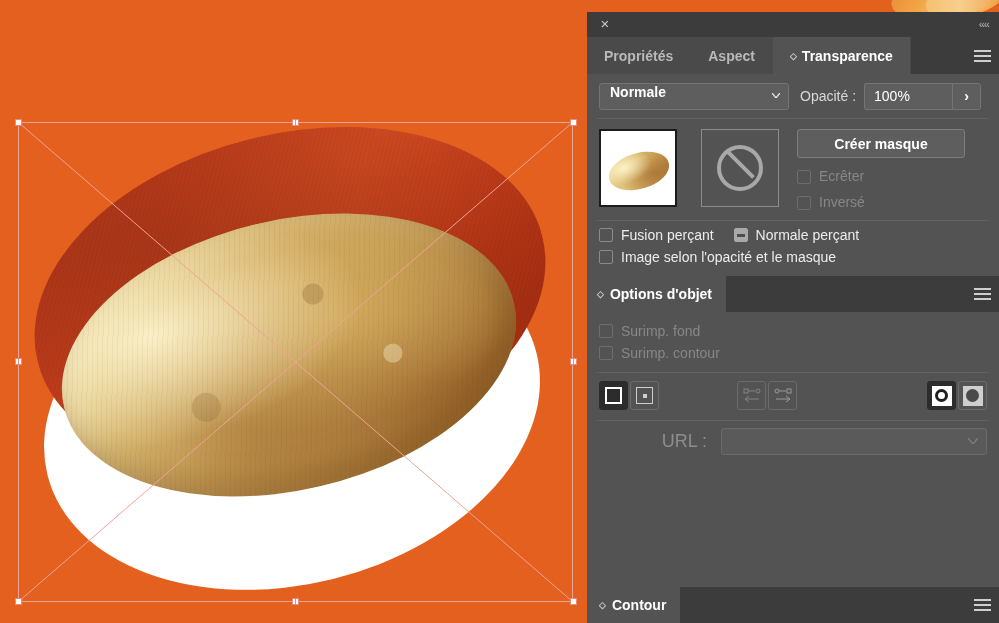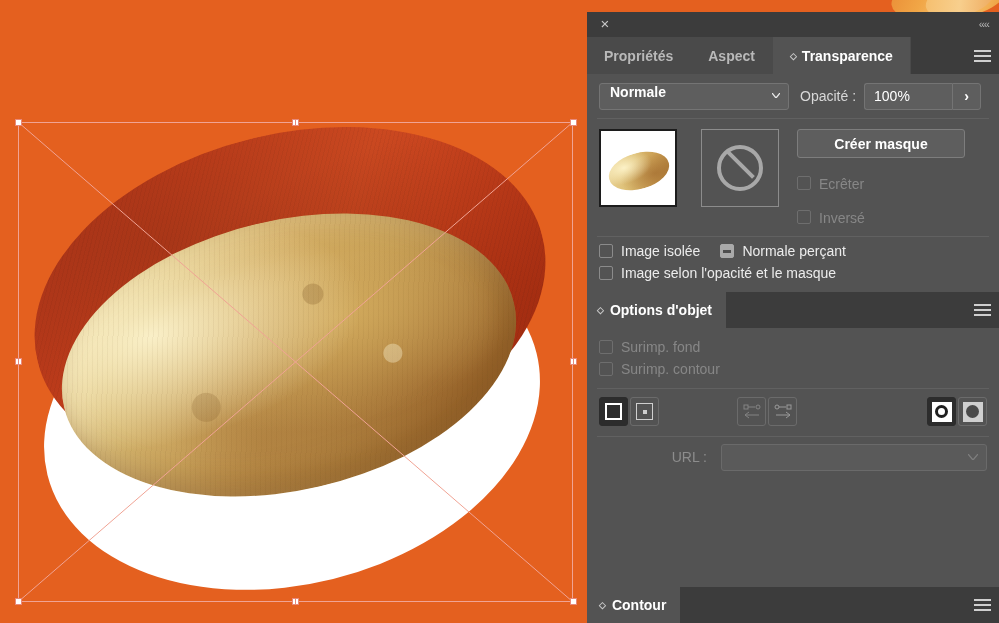--- a/index.html
+++ b/index.html
@@ -349,22 +349,22 @@
     border: 1px solid #7d7d7d;
     border-radius: 3px;
     color: #ffffff;
     font-size: 14px;
     font-weight: bold;
     cursor: pointer;
     font-family: "Liberation Sans", sans-serif;
   }
   .chk-line {
     display: flex;
-    align-items: flex-start;
-    margin-top: 18px;
+    align-items: flex-end;
+    margin-top: 10px;
   }
   .chk {
     width: 14px; height: 14px;
     border: 1px solid #8b8b8b;
     border-radius: 2px;
     background: transparent;
     box-sizing: border-box;
     cursor: pointer;
     flex: none;
   }
@@ -462,21 +462,21 @@
     background:#8d8d8d;
     box-shadow: 12px 4px 0 -1px #8d8d8d, 5px 13px 0 -2px #8d8d8d;
   }
   .globe::after {
     content:"";
     position:absolute; inset:0;
     border-radius:50%;
     border:1px solid #7f7f7f;
   }
   .url-row { height: 40px; display: flex; align-items: center; padding: 0 12px; }
-  .url-label { font-size: 14px; color: #8d8d8d; width: 116px; text-align: right; padding-right: 8px; box-sizing: border-box; }
+  .url-label { font-size: 18px; color: #8d8d8d; width: 116px; text-align: right; padding-right: 8px; box-sizing: border-box; }
   .url-field {
     flex: 1;
     height: 27px;
     margin-left: 6px;
     background: #5a5a5a;
     border: 1px solid #6a6a6a;
     border-radius: 3px;
     position: relative;
     box-sizing: border-box;
   }
@@ -604,21 +604,21 @@
           <div class="chk dim"></div>
           <span class="chk-label dim">Inversé</span>
         </div>
       </div>
     </div>
 
     <div class="sep"></div>
 
     <div class="fusion-row">
       <div class="chk"></div>
-      <span class="chk-label">Image isolée</span>
+      <span class="chk-label">Fusion perçant</span>
       <span class="gap"></span>
       <div class="chk indeterminate"></div>
       <span class="chk-label">Normale perçant</span>
     </div>
 
     <div class="perce-row">
       <div class="chk"></div>
       <span class="chk-label">Image selon l'opacité et le masque</span>
     </div>
 

